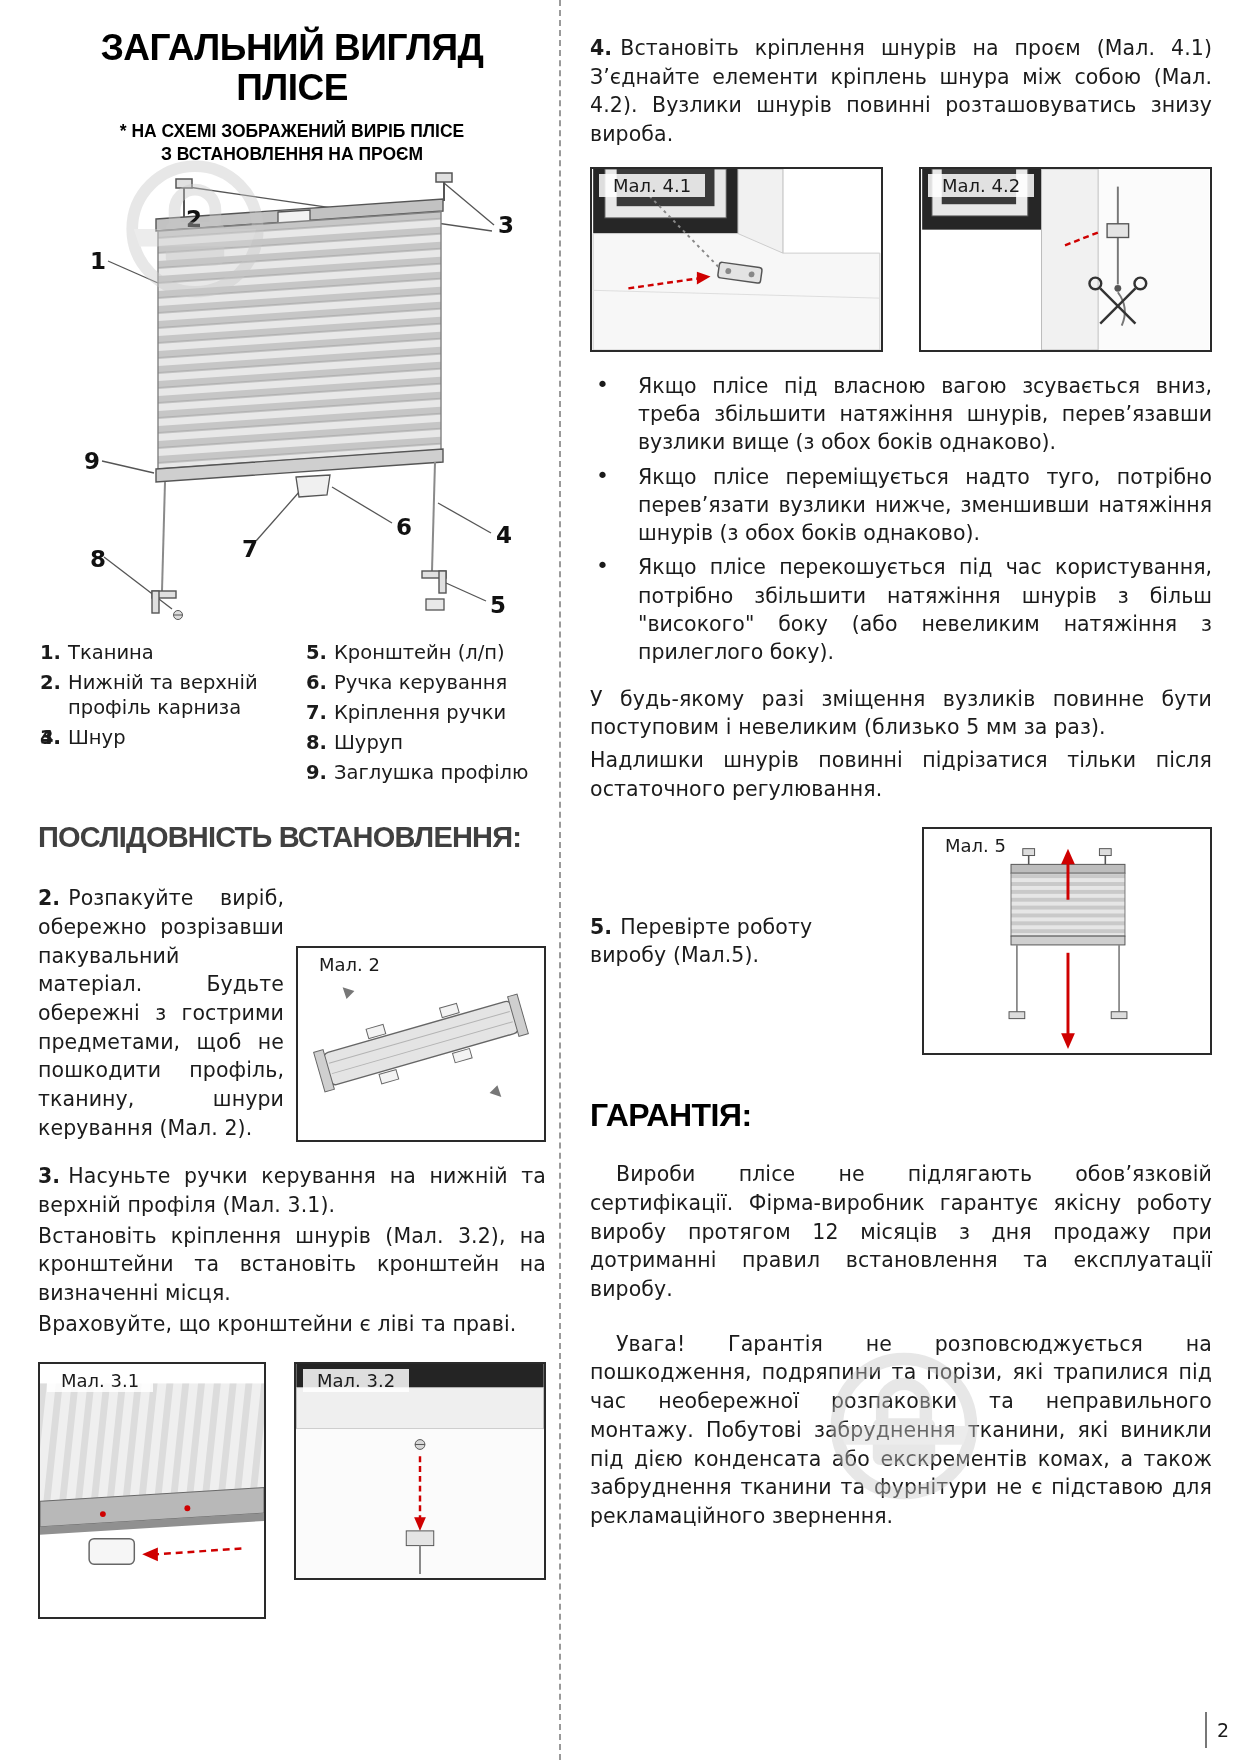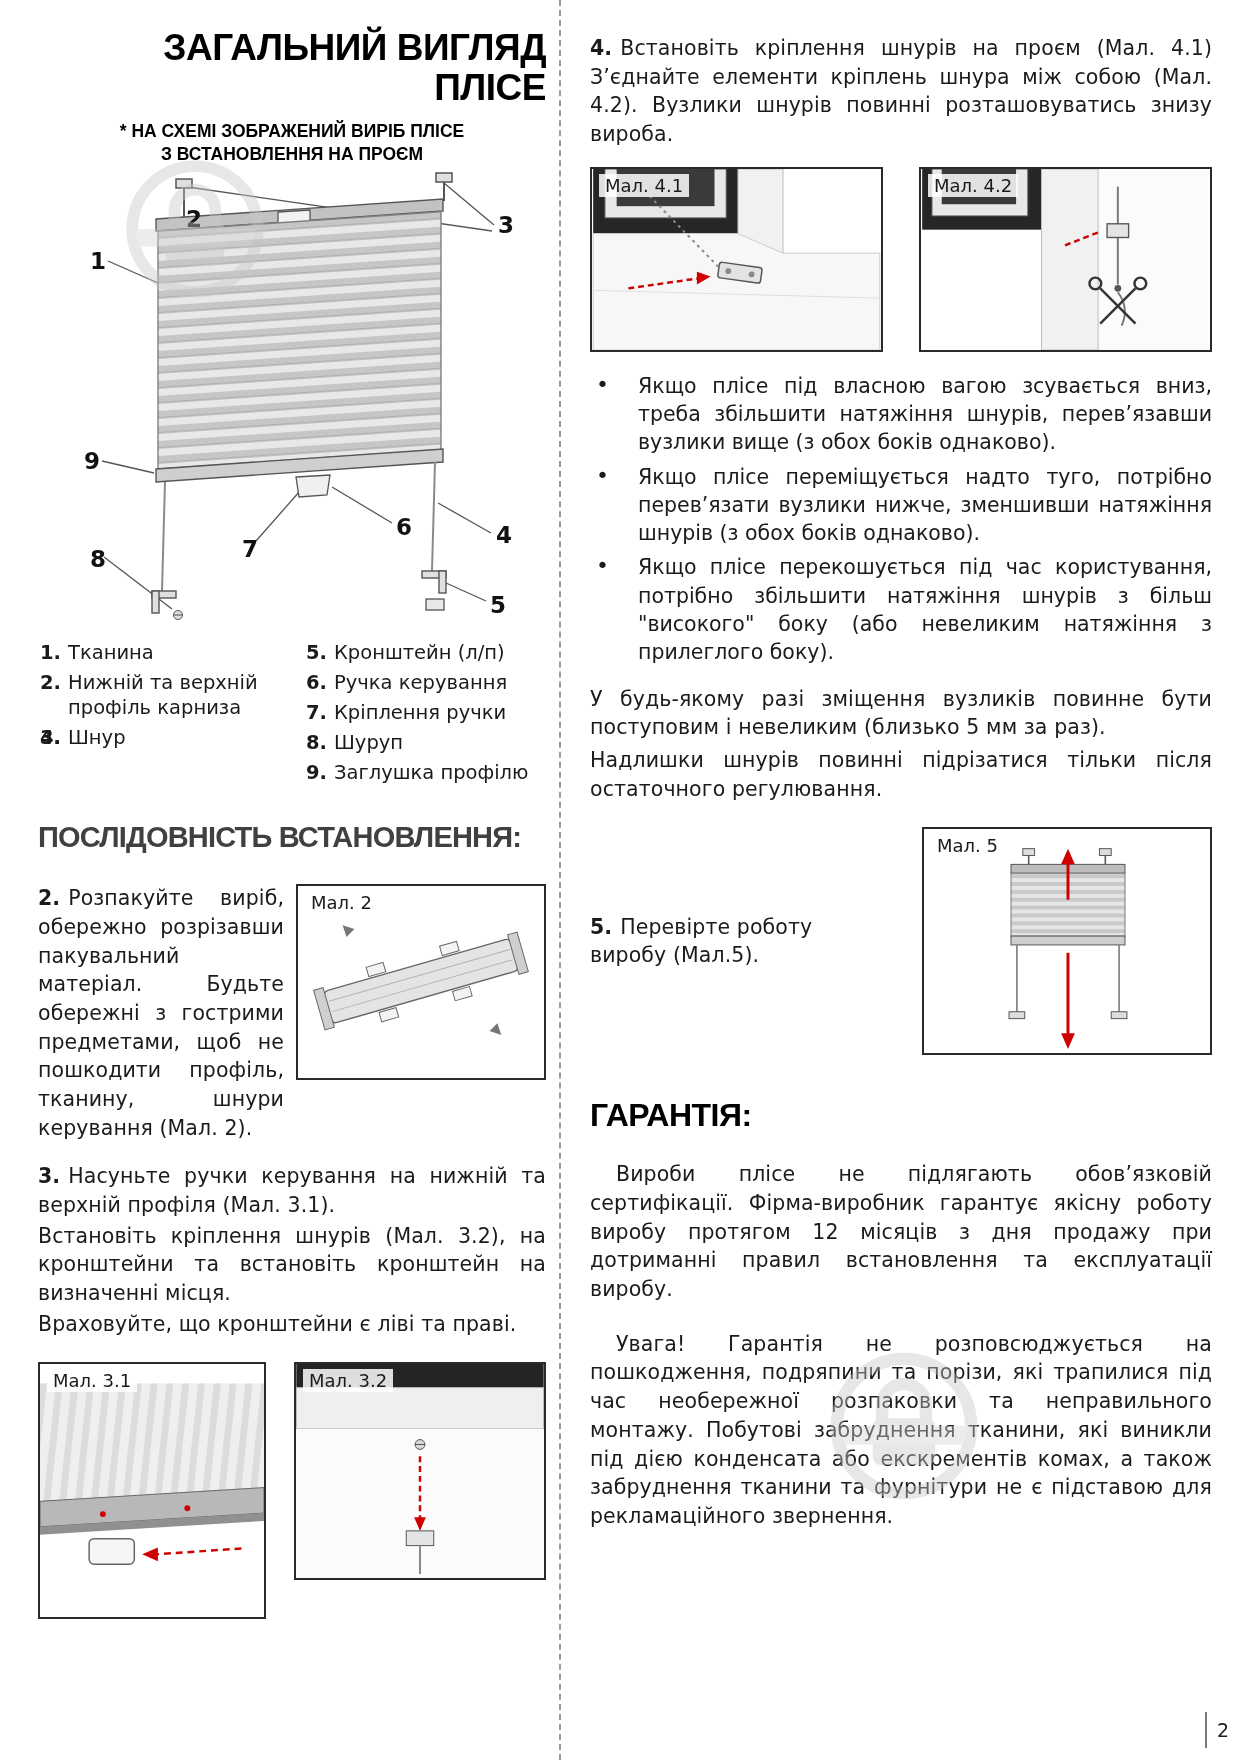--- a/index.html
+++ b/index.html
@@ -3,41 +3,41 @@
 <meta charset="utf-8">
 <style>
   *{margin:0;padding:0;box-sizing:border-box}
   html,body{background:#ffffff}
   body{font-family:"DejaVu Sans",sans-serif;color:#1b1b1b}
   .page{position:relative;width:1245px;height:1760px;background:#fff;overflow:hidden}
   .divider{position:absolute;left:559px;top:0;height:1760px;width:0;border-left:2.5px dashed #9a9a9a}
   .col-left{position:absolute;left:38px;top:28px;width:508px;z-index:1}
   .col-right{position:absolute;left:590px;top:34px;width:622px;z-index:1}
 
-  .doc-title{text-align:right;font-weight:bold;font-size:37px;line-height:1.08;letter-spacing:-0.5px;font-family:"Liberation Sans",sans-serif;color:#000}
+  .doc-title{text-align:center;font-weight:bold;font-size:37px;line-height:1.08;letter-spacing:-0.5px;font-family:"Liberation Sans",sans-serif;color:#000}
   .doc-subtitle{text-align:center;font-weight:bold;font-size:17.5px;line-height:1.3;margin-top:12px;font-family:"Liberation Sans",sans-serif;color:#000}
 
   .diagram-wrap{position:relative;margin-top:6px;height:462px}
   .diagram-wrap svg{display:block}
   .callout{font-family:"DejaVu Sans",sans-serif;font-weight:bold;font-size:23px;fill:#111}
 
   .legend{display:flex;margin-top:8px}
   .legend-col{font-size:19.5px;line-height:1.28}
   .legend-col.c1{width:266px}
   .legend-col.c2{width:242px}
   .legend-item{position:relative;padding-left:30px;margin-bottom:5px}
   .legend-item b{position:absolute;left:2px;top:0}
 
   .section-title{font-family:"Liberation Sans",sans-serif;font-weight:bold;font-size:29px;letter-spacing:-0.8px;color:#404040;margin-top:30px;white-space:nowrap}
 
   .body-text{font-size:20.5px;line-height:1.4;text-align:justify;letter-spacing:0.1px}
   .body-text b{margin-right:8px}
 
   .row{display:flex}
-  .step2-row{margin-top:30px;align-items:flex-start}
+  .step2-row{margin-top:30px;align-items:flex-end}
   .step2-row .step-para{flex:0 0 246px;margin-right:12px}
   .fig2{flex:1;height:196px}
 
   .step3-block{margin-top:20px}
   .step3-block p{margin-bottom:2px}
 
   .figrow-left{margin-top:24px;display:flex;justify-content:space-between}
   .fig31{width:228px;height:257px}
   .fig32{width:252px;height:218px}
 
@@ -53,21 +53,21 @@
 
   .step5-row{margin-top:24px;align-items:center}
   .step5-row .step-para{flex:0 0 300px;text-align:left}
   .fig5{width:290px;height:228px;margin-left:auto}
 
   .warranty-title{text-align:left;font-family:"Liberation Sans",sans-serif;font-weight:bold;font-size:32px;letter-spacing:-0.5px;color:#000;margin-top:42px}
   .warranty-para{margin-top:26px;text-indent:26px}
 
   .figbox{position:relative;border:2px solid #2a2a2a;background:#fff}
   .figbox svg{position:absolute;left:0;top:0;width:100%;height:100%}
-  .figlabel{position:absolute;left:7px;top:5px;z-index:2;font-size:18px;background:rgba(255,255,255,.85);padding:1px 6px}
+  .figlabel{position:absolute;left:7px;top:5px;z-index:2;font-size:18px;background:rgba(255,255,255,.85);padding:1px 14px}
 
   .watermark{position:absolute;z-index:2;opacity:.42;pointer-events:none}
   .wm1{left:122px;top:156px;width:146px;height:146px}
   .wm2{left:826px;top:1348px;width:156px;height:156px}
 
   .pagefoot{position:absolute;right:16px;bottom:12px;display:flex;align-items:center;z-index:3}
   .pagefoot .rule{width:1.5px;height:36px;background:#777;margin-right:10px}
   .pagefoot .num{font-size:19px}
 </style>
 </head>

